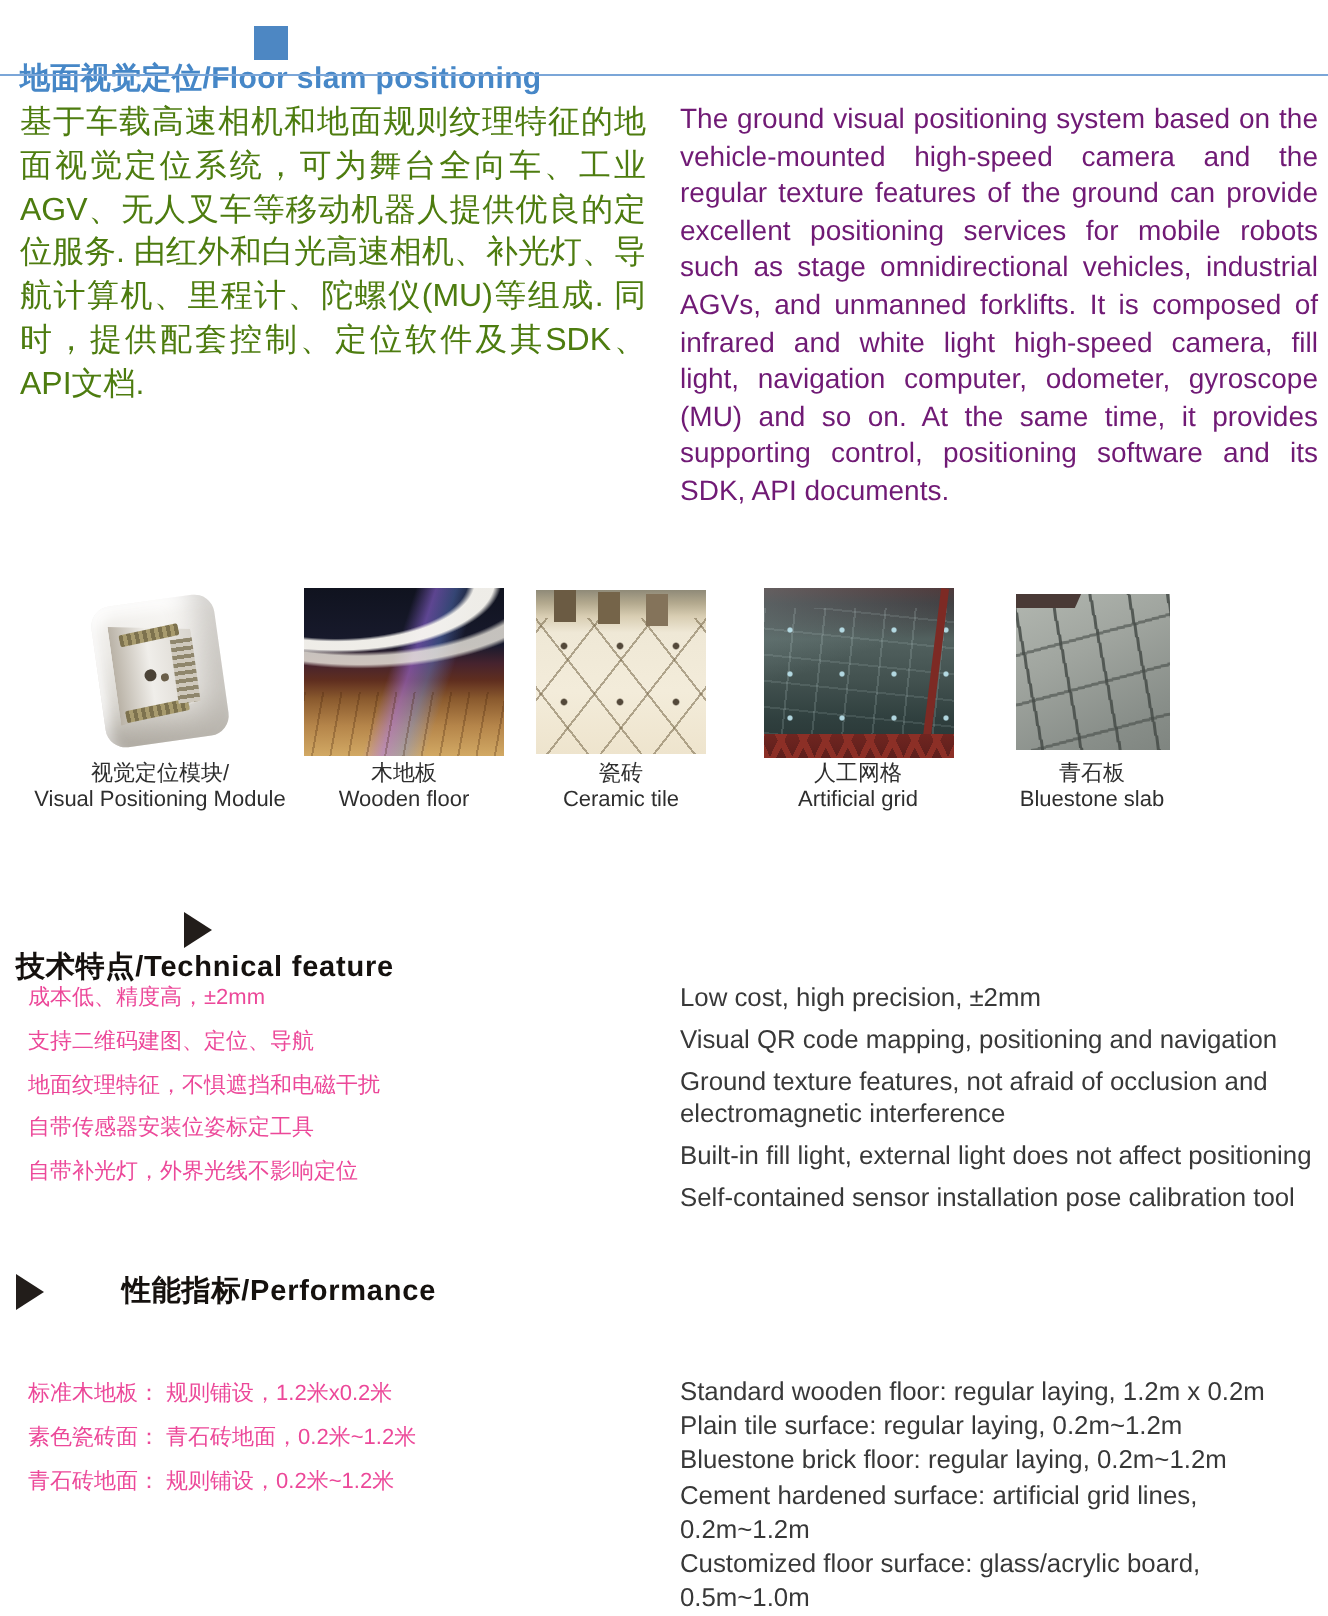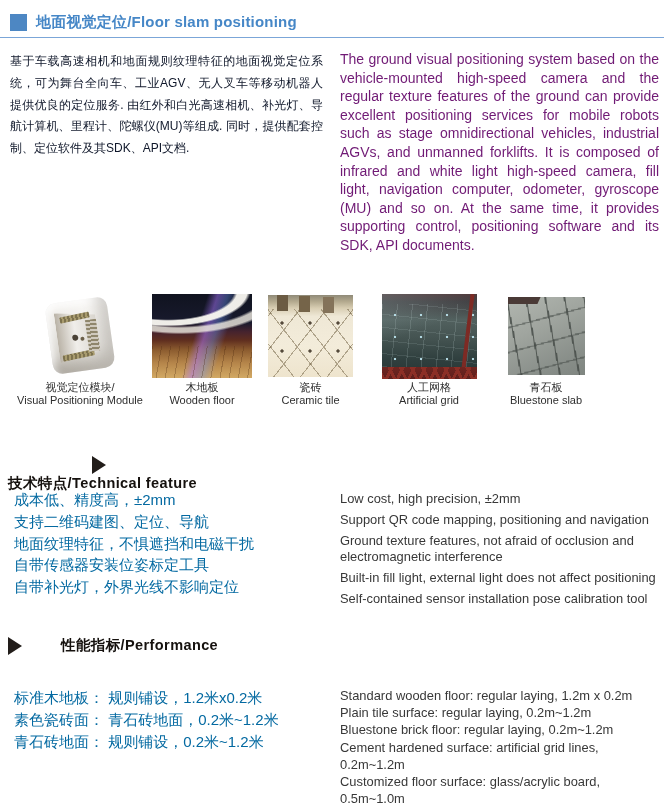--- a/index.html
+++ b/index.html
@@ -1,27 +1,27 @@
 <!DOCTYPE html>
 <html><head>
 <meta charset="utf-8">
 <style>
   html,body{margin:0;padding:0;background:#ffffff;}
   .page{position:relative;width:664px;height:808px;background:#ffffff;overflow:hidden;
         font-family:"Liberation Sans","DejaVu Sans",sans-serif;color:#3c3c3c;}
 
   
-  .hdr{position:absolute;left:10px;top:13px;display:flex;align-items:center;}
+  .hdr{position:absolute;left:10px;top:13px;display:flex;align-items:center;flex-direction:column;}
   .hdr-sq{width:17px;height:17px;background:#4d87c3;margin-right:9px;}
   .hdr-title{font-size:15px;font-weight:700;color:#4687c7;letter-spacing:.2px;}
   .hdr-line{position:absolute;left:0;right:0;top:37px;height:1px;background:#7ba6d8;}
 
   
-  .intro-zh{position:absolute;left:10px;top:51px;width:313px;font-size:12px;
-            line-height:21.8px;text-align:justify;color:#0f172a;}
+  .intro-zh{position:absolute;left:10px;top:51px;width:313px;font-size:16px;
+            line-height:21.8px;text-align:justify;color:#4d7c0f;}
   .intro-en{position:absolute;left:340px;top:50px;width:319px;font-size:14px;
             line-height:18.6px;text-align:justify;color:#701a75;}
 
   
   .gfig{position:absolute;top:293px;margin:0;text-align:center;}
   .ph-wrap{height:86px;display:flex;align-items:center;justify-content:center;}
   .ph{position:relative;overflow:hidden;}
   .cap-zh,.cap-en{font-size:11px;line-height:12.6px;color:#2e2e2e;}
   .cap-zh{margin-top:2px;}
 
@@ -92,21 +92,21 @@
   .stone-photo::after{content:"";position:absolute;top:0;left:0;width:46%;height:9%;
     background:#4a3a36;transform:skew(-24deg) translateX(-4px);}
 
   
   .sec-hdr{position:absolute;left:8px;display:flex;align-items:center;}
   .tri{width:0;height:0;border-left:14px solid #221d1a;border-top:9.5px solid rgba(0,0,0,0);
        border-bottom:9.5px solid rgba(0,0,0,0);margin-right:7px;}
   .sec-title{font-size:14.5px;font-weight:700;color:#15110e;letter-spacing:.4px;}
 
   
-  .list-zh{position:absolute;left:14px;width:320px;font-size:15px;color:#0369a1;}
+  .list-zh{position:absolute;left:14px;width:320px;font-size:11px;color:#ec4899;}
   .list-zh .item{line-height:21.8px;white-space:nowrap;}
   .list-en{position:absolute;left:340px;width:322px;font-size:12.9px;color:#383838;}
   .feat-en .item{line-height:16.3px;margin-bottom:4.6px;}
   .perf-en .item{line-height:17.2px;margin-bottom:0;}
 
   .tech-hdr{top:456px;flex-direction:column;}
   .tech-zh{top:489px;}
   .tech-en{top:491px;}
   .perf-hdr{top:636px;gap:32px;}
   .perf-zh{top:687px;}
@@ -194,21 +194,21 @@
   <div class="list-zh tech-zh">
     <div class="item">成本低、精度高，±2mm</div>
     <div class="item">支持二维码建图、定位、导航</div>
     <div class="item">地面纹理特征，不惧遮挡和电磁干扰</div>
     <div class="item">自带传感器安装位姿标定工具</div>
     <div class="item">自带补光灯，外界光线不影响定位</div>
   </div>
 
   <div class="list-en feat-en tech-en">
     <div class="item">Low cost, high precision, ±2mm</div>
-    <div class="item">Support QR code mapping, positioning and navigation</div>
+    <div class="item">Visual QR code mapping, positioning and navigation</div>
     <div class="item">Ground texture features, not afraid of occlusion and electromagnetic interference</div>
     <div class="item">Built-in fill light, external light does not affect positioning</div>
     <div class="item">Self-contained sensor installation pose calibration tool</div>
   </div>
 
   <div class="sec-hdr perf-hdr">
     <div class="tri"></div>
     <div class="sec-title">性能指标/Performance</div>
   </div>
 

